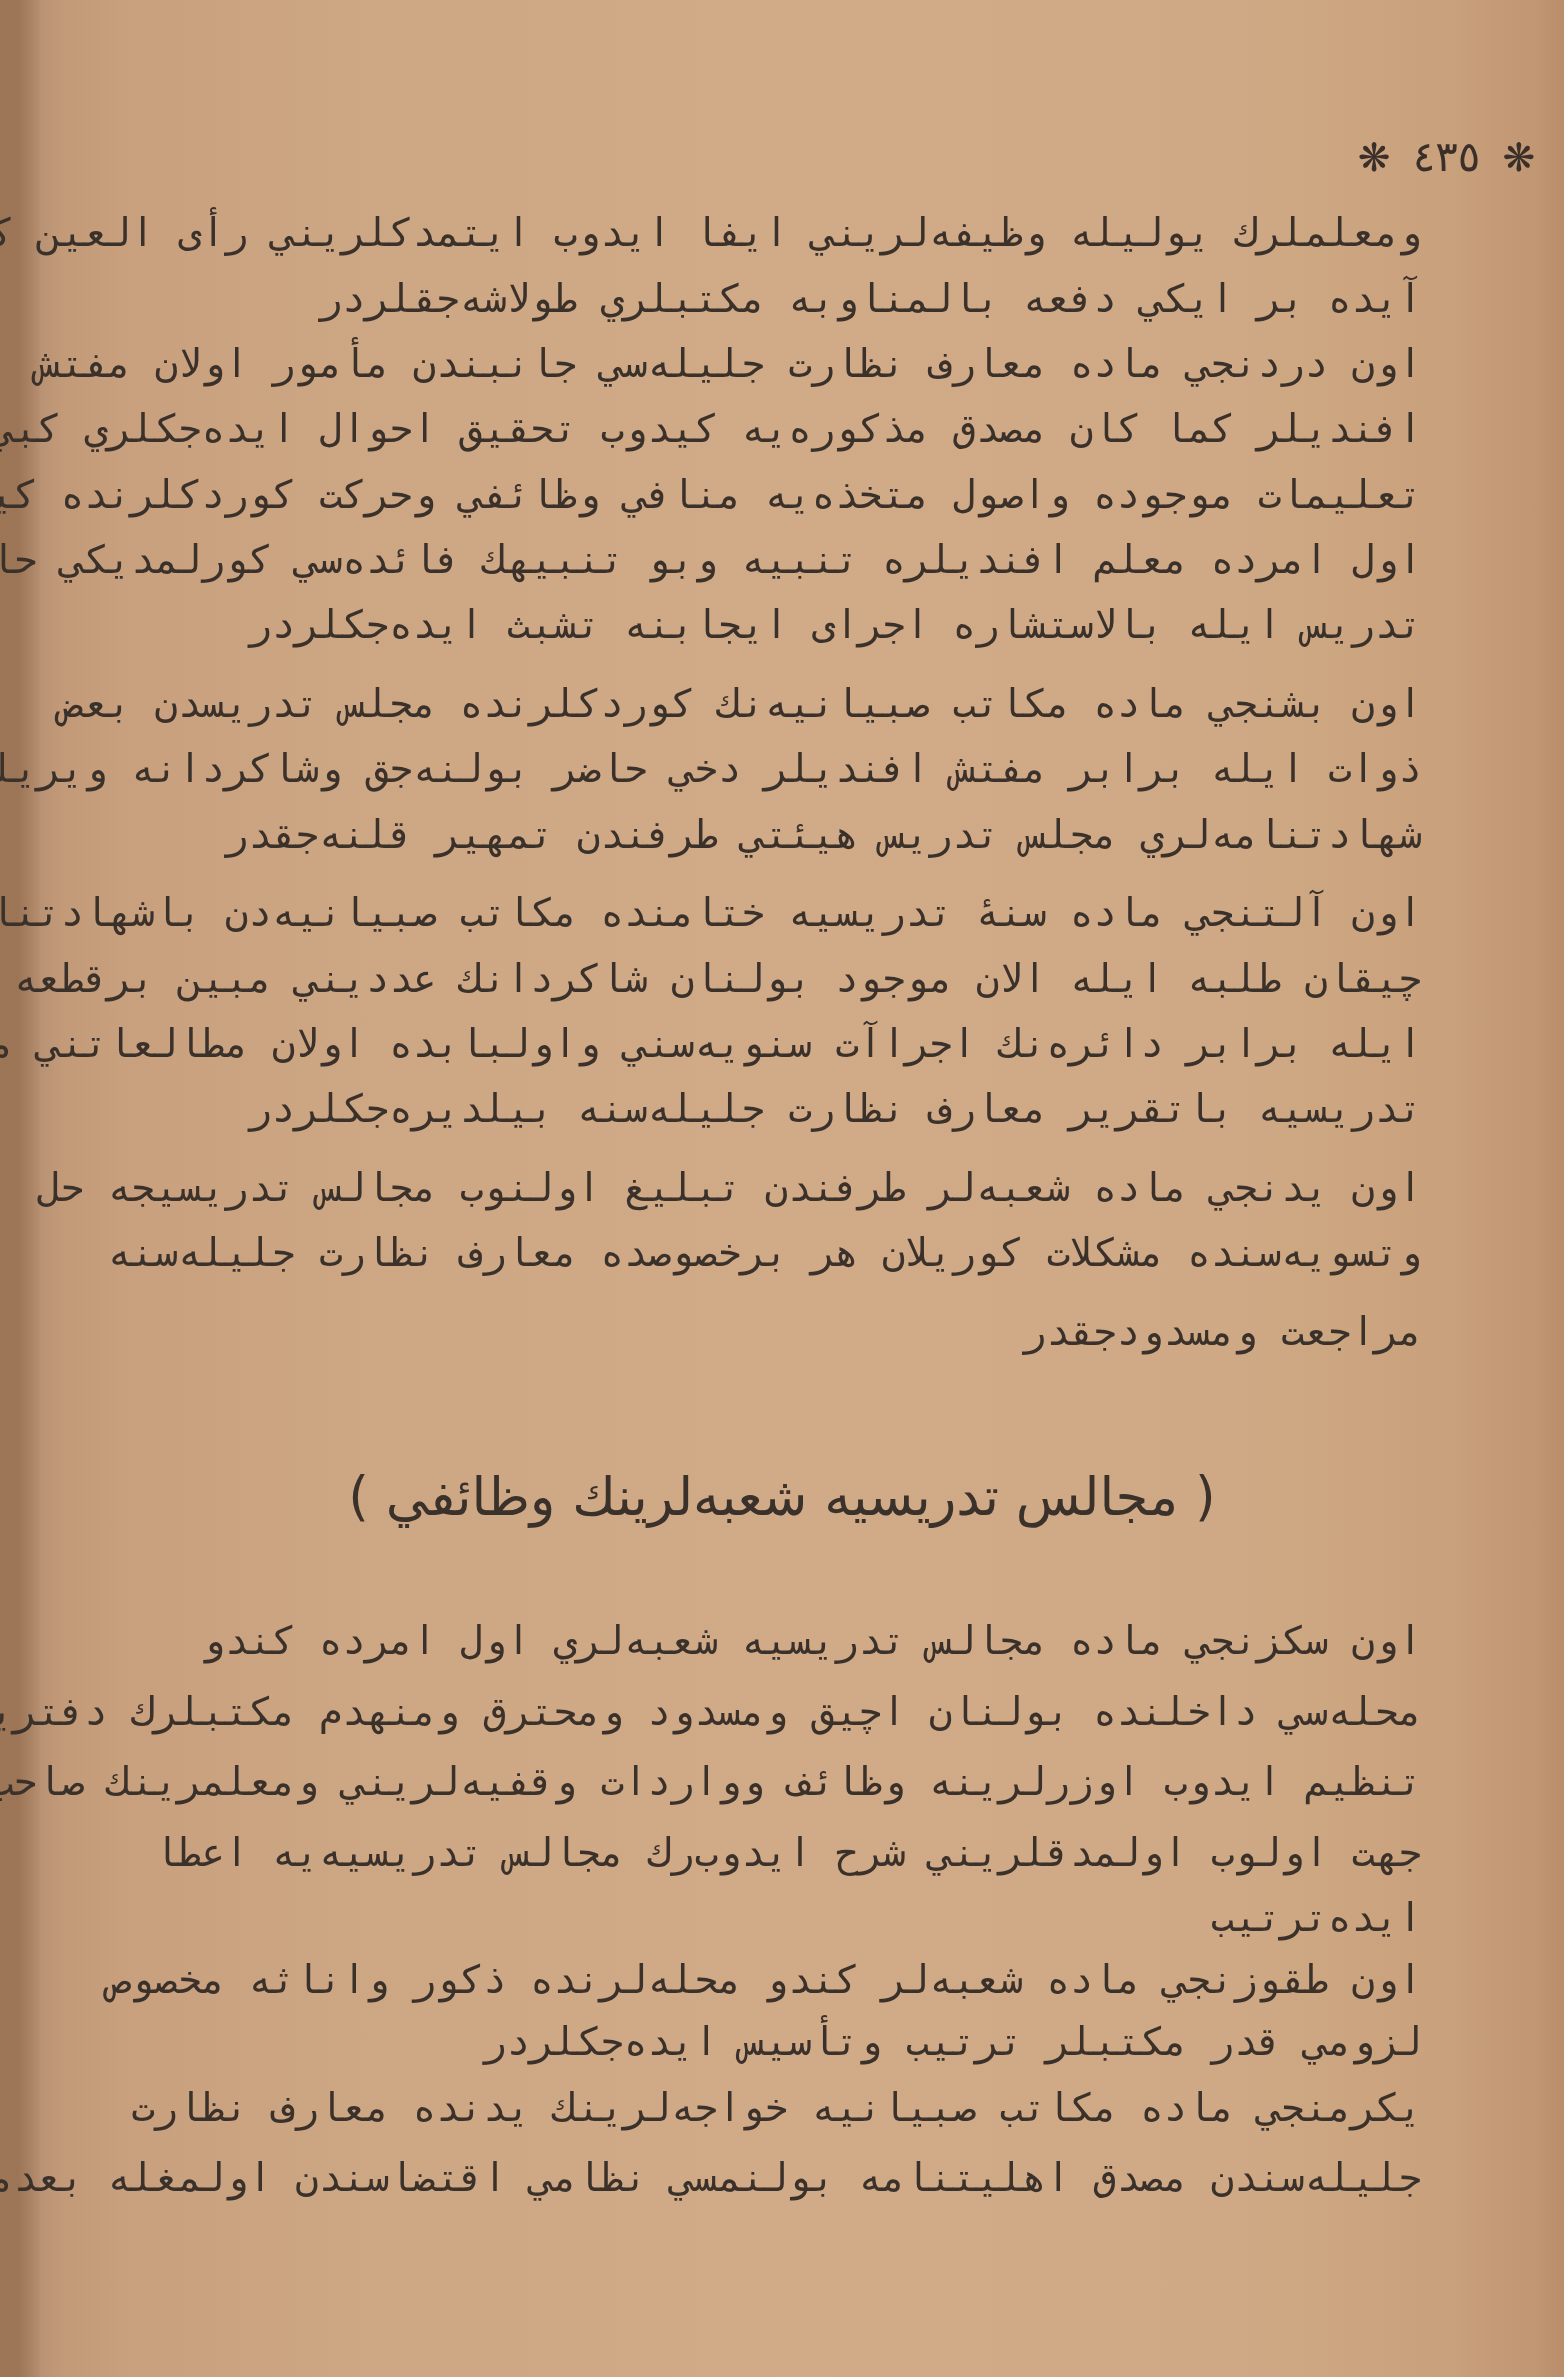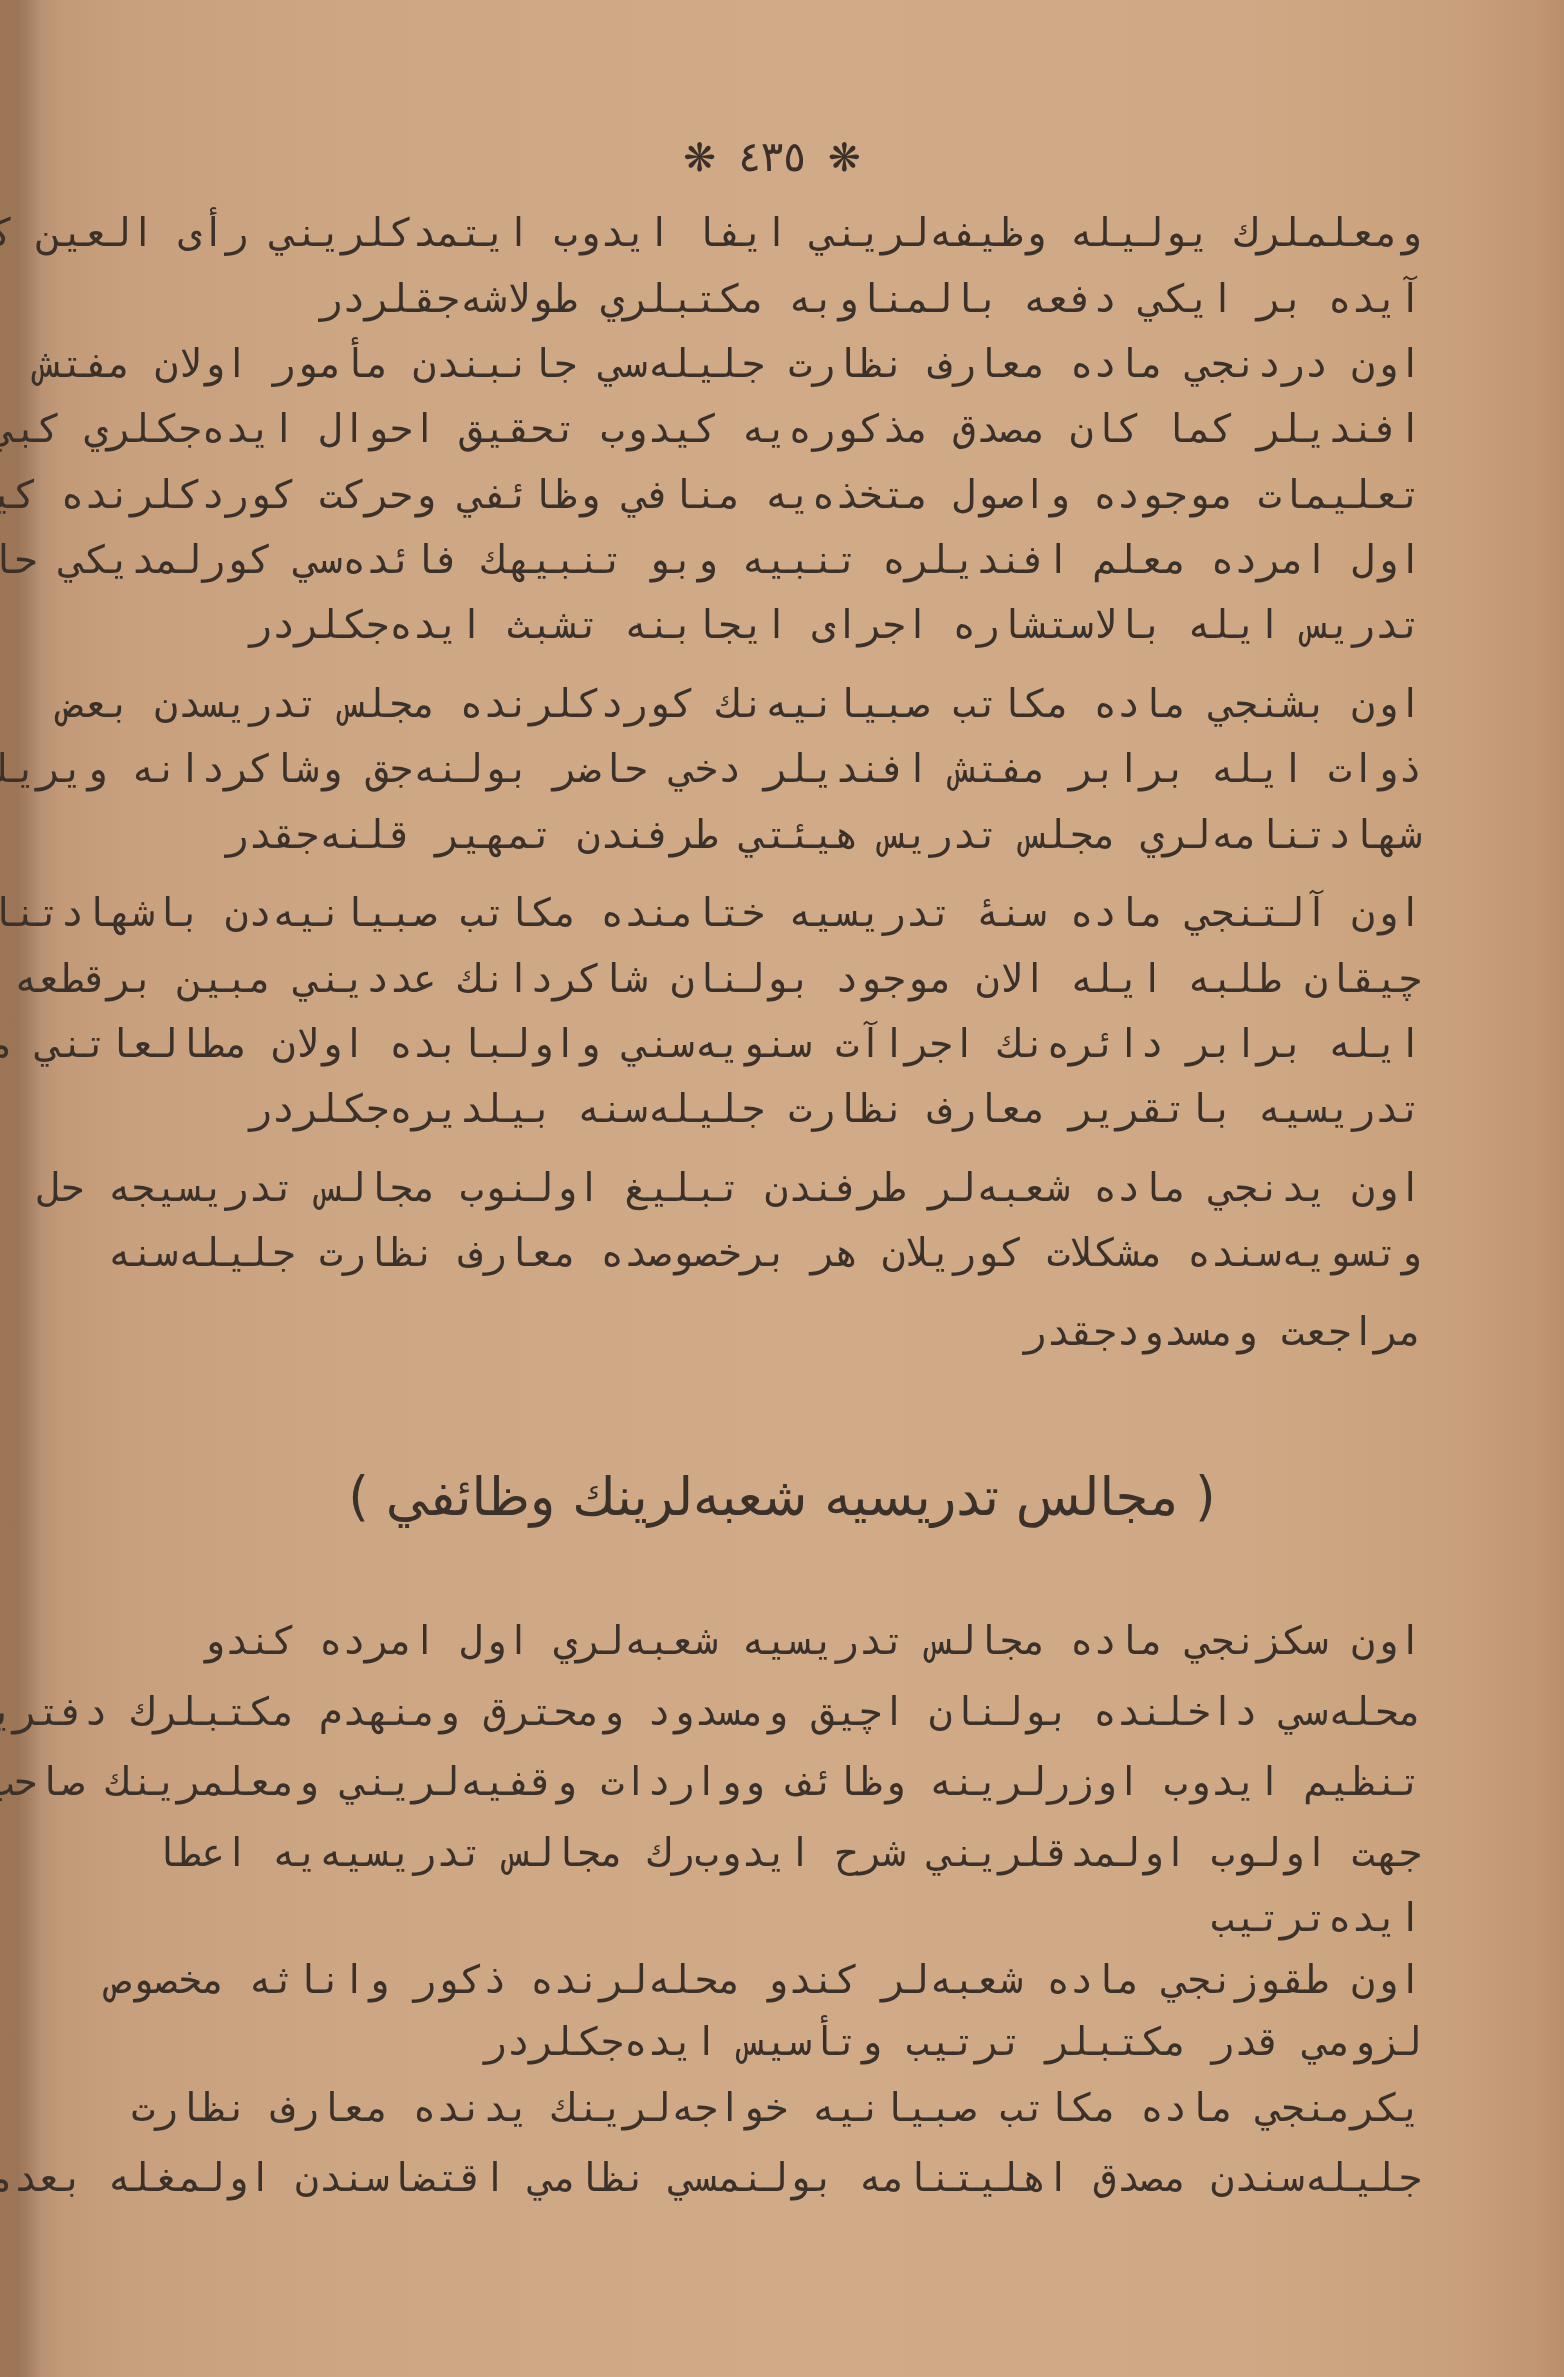--- a/index.html
+++ b/index.html
@@ -12,21 +12,21 @@
     .page {
       position: absolute; left: 0; top: 0; width: 1564px; height: 2377px;
       background:
         linear-gradient(90deg, #b08766 0px, #a57e5f 17.7px, #b99274 40px, #c29a78 62px, #c8a07e 124px, #cda683 353px, #d1ab88 795px, #cfa985 1236px, #c9a07c 1457px, #c19672 1537px, #b98d69 1564px);
     }
     .binding {
       position: absolute; left: 0; top: 0; width: 40px; height: 2377px;
       background: linear-gradient(90deg, rgba(120,85,55,0.35), rgba(120,85,55,0.05));
     }
     .page-number {
-      position: absolute; left: 0; width: 1544px; top: 132px; text-align: center;
+      position: absolute; left: 0; width: 1544px; top: 132px; text-align: right;
       color: #3a3029; font-size: 42px; direction: rtl;
     }
     .ornament { color: #3a3029; font-size: 39px; margin: 0 8.8px; }
     .line {
       position: absolute; left: 367px; width: 1055px;
       direction: rtl; text-align: justify; text-align-last: justify;
       color: #3b312b; font-size: 39px; line-height: 53px; white-space: nowrap;
       font-family: Liberation Mono, monospace;
     }
     .line.last { text-align-last: right; }

